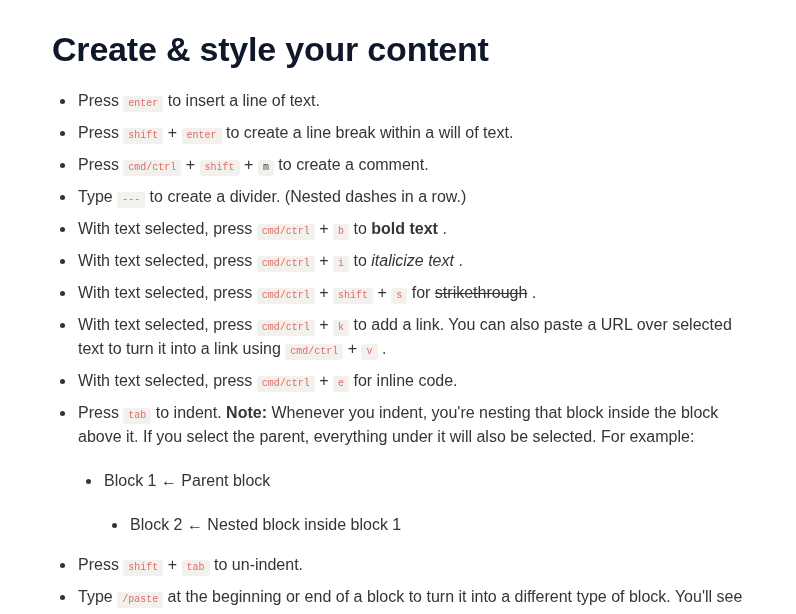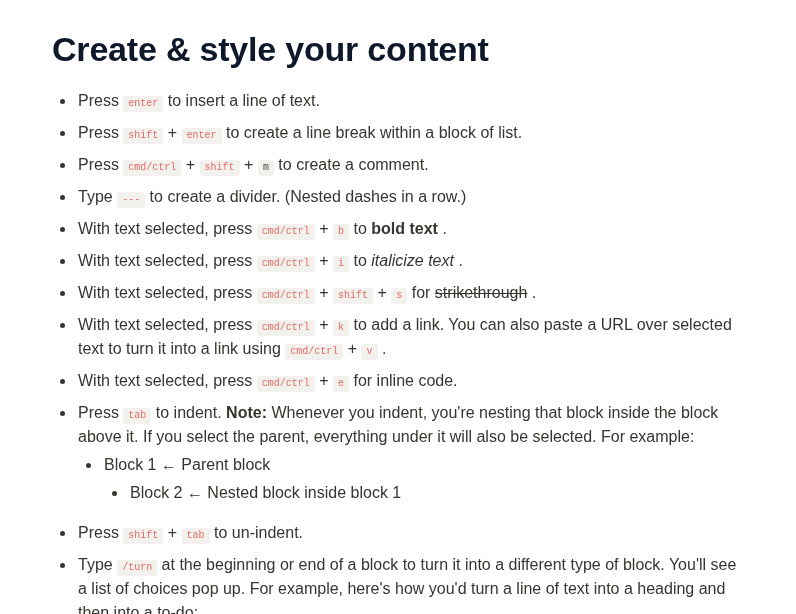--- a/index.html
+++ b/index.html
@@ -27,21 +27,21 @@
   }
   ul.top {
     margin: 0;
     padding-left: 24px;
   }
   ul.top > li {
     margin: 0;
     padding: 4px 0 4px 2px;
   }
   ul.nested {
-    margin: 0 0 0 0;
+    margin: 16px 0 0 0;
     padding-left: 24px;
   }
   ul.nested > li {
     margin: 0;
     padding: 4px 0 4px 2px;
   }
   li {
     list-style-type: disc;
   }
   .kbd {
@@ -75,21 +75,21 @@
       <span>Press </span>
       <span class="kbd">enter</span>
       <span> to insert a line of text.</span>
     </li>
 
     <li>
       <span>Press </span>
       <span class="kbd">shift</span>
       <span> + </span>
       <span class="kbd">enter</span>
-      <span> to create a line break within a block of list.</span>
+      <span> to create a line break within a will of text.</span>
     </li>
 
     <li>
       <span>Press </span>
       <span class="kbd">cmd/ctrl</span>
       <span> + </span>
       <span class="kbd">shift</span>
       <span> + </span>
       <span class="kbd kbd-dark">m</span>
       <span> to create a comment.</span>
@@ -175,18 +175,18 @@
     <li>
       <span>Press </span>
       <span class="kbd">shift</span>
       <span> + </span>
       <span class="kbd">tab</span>
       <span> to un-indent.</span>
     </li>
 
     <li>
       <span>Type </span>
-      <span class="kbd">/turn</span>
+      <span class="kbd">/paste</span>
       <span> at the beginning or end of a block to turn it into a different type of block. You'll see a list of choices pop up. For example, here's how you'd turn a line of text into a heading and then into a to-do:</span>
     </li>
 
   </ul>
 </div>
 
 </body></html>

